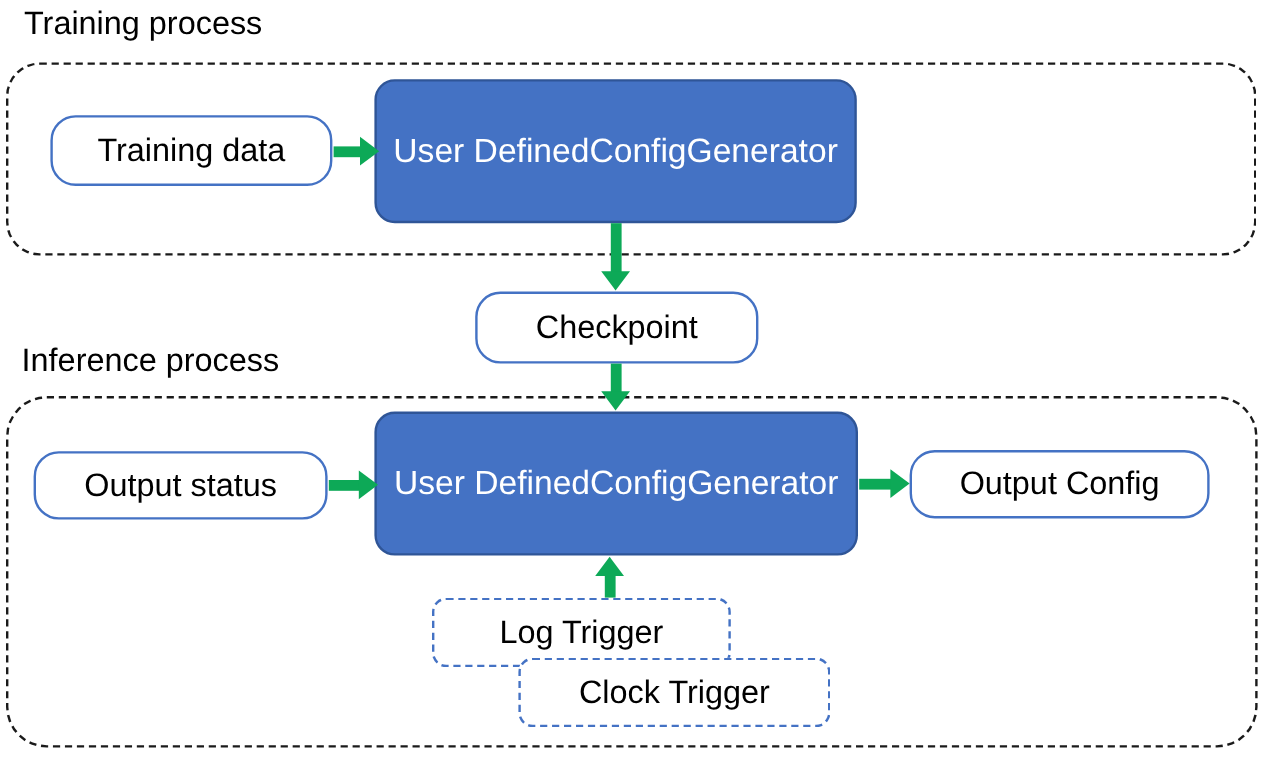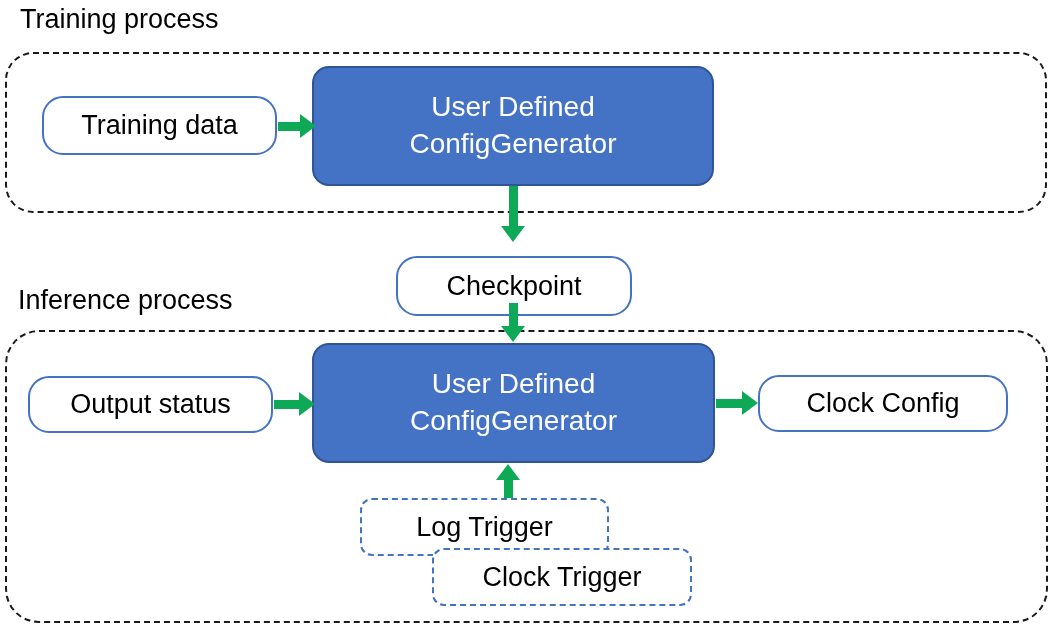--- a/index.html
+++ b/index.html
@@ -47,21 +47,21 @@
     color:var(--text-dark);
     white-space:nowrap;
     z-index:3;
   }
   .blue-box{
     position:absolute;
     background:var(--box-blue);
     border:2.5px solid var(--box-blue-border);
     border-radius:17px;
     display:flex;
-    flex-direction:column;
+    flex-direction:row;
     align-items:center;
     justify-content:center;
     font-size:28px;
     color:var(--text-light);
     line-height:1.32;
     text-align:center;
     z-index:3;
   }
   .trigger-box{
     position:absolute;
@@ -121,21 +121,21 @@
   <div class="blue-box" style="left:312px;top:66px;width:402px;height:120px;">
     <div>User Defined</div>
     <div>ConfigGenerator</div>
   </div>
 
   <div class="arrow arrow-down" style="left:501px;top:186px;width:25px;height:56px;">
     <div class="shaft"></div>
     <div class="head"></div>
   </div>
 
-  <div class="white-box" style="left:396px;top:243px;width:236px;height:60px;margin-top:13px;">
+  <div class="white-box" style="left:396px;top:243px;width:236px;height:60px;">
     <span>Checkpoint</span>
   </div>
 
   <div class="arrow arrow-down" style="left:501px;top:303px;width:25px;height:39px;">
     <div class="shaft"></div>
     <div class="head"></div>
   </div>
 
   <div class="section-label" style="left:18px;top:284px;">Inference process</div>
 
@@ -154,21 +154,21 @@
     <div>User Defined</div>
     <div>ConfigGenerator</div>
   </div>
 
   <div class="arrow arrow-right" style="left:716px;top:391px;width:42px;height:25px;">
     <div class="shaft"></div>
     <div class="head"></div>
   </div>
 
   <div class="white-box" style="left:758px;top:375px;width:250px;height:57px;">
-    <span>Clock Config</span>
+    <span>Output Config</span>
   </div>
 
   <div class="arrow arrow-up" style="left:496px;top:464px;width:25px;height:34px;">
     <div class="shaft"></div>
     <div class="head"></div>
   </div>
 
   <div class="trigger-box" style="left:432px;top:548px;width:260px;height:58px;z-index:2;">
     <span>Clock Trigger</span>
   </div>

